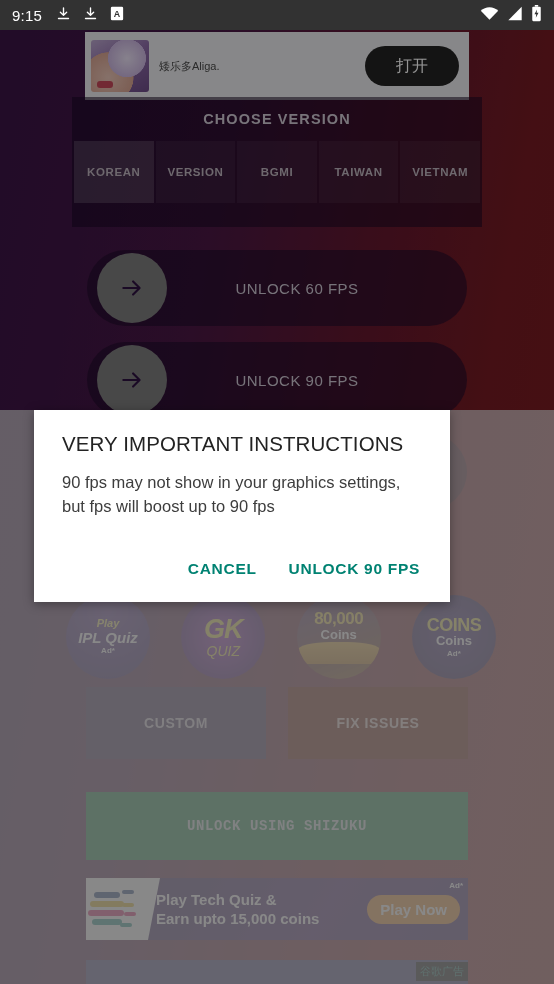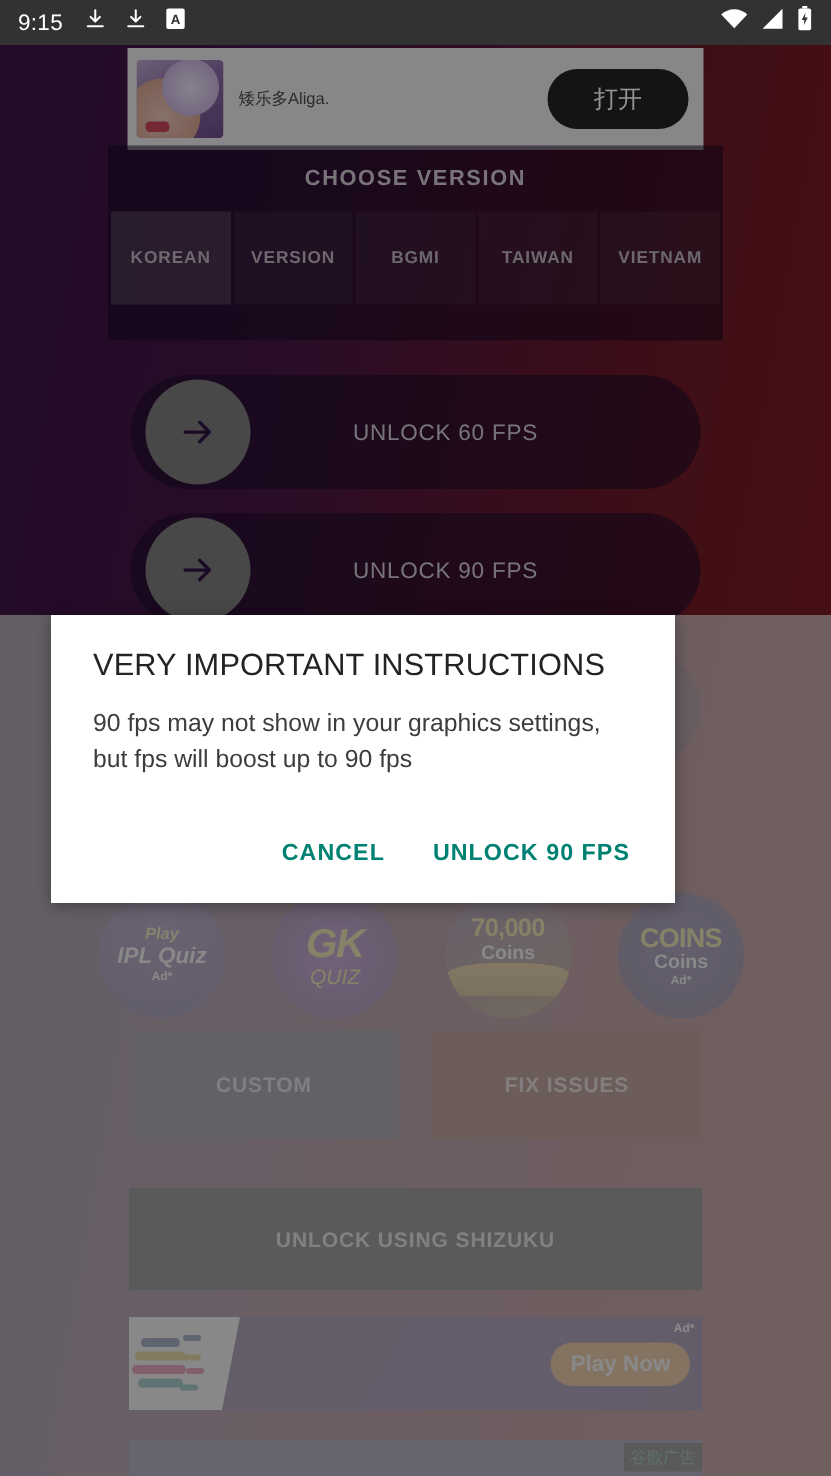--- a/index.html
+++ b/index.html
@@ -256,28 +256,29 @@
     font-weight: 700;
     letter-spacing: .6px;
   }
   .sq-custom { background: #3a2150; }
   .sq-fix    { background: #651405; color: #e0c9c4; }
 
   .shizuku {
     position: absolute;
     top: 382px; left: 86px;
     width: 382px; height: 68px;
-    background: #000000;
+    background: #15803d;
     display: flex;
     align-items: center;
     justify-content: center;
     color: #cfd8dc;
     font-size: 14px;
     font-weight: 700;
     letter-spacing: .6px;
+    font-family: Liberation Mono, monospace;
   }
 
   .bottom-ad {
     position: absolute;
     top: 468px; left: 86px;
     width: 382px; height: 62px;
     background: #ffffff;
     display: flex;
     align-items: center;
     overflow: hidden;
@@ -443,21 +444,21 @@
       <div class="cad cad1">
         <span class="cad-t1">Play</span>
         <span class="cad-t2">IPL Quiz</span>
         <span class="cad-ad">Ad*</span>
       </div>
       <div class="cad cad2">
         <span class="cad-gk">GK</span>
         <span class="cad-gk2">QUIZ</span>
       </div>
       <div class="cad cad3">
-        <span class="cad-num">70,000</span>
+        <span class="cad-num">80,000</span>
         <span class="cad-coins">Coins</span>
         <span class="cad-coinstack"></span>
       </div>
       <div class="cad cad4">
         <span class="cad-coinsbig">COINS</span>
         <span class="cad-daily">Coins</span>
         <span class="cad-ad">Ad*</span>
       </div>
     </div>
 
@@ -473,20 +474,24 @@
         <i style="left:8px;  top:14px; width:26px; background:#1c3f7a;"></i>
         <i style="left:4px;  top:23px; width:34px; background:#e0b820;"></i>
         <i style="left:2px;  top:32px; width:36px; background:#d9206a;"></i>
         <i style="left:6px;  top:41px; width:30px; background:#1f8f86;"></i>
         <i style="left:36px; top:12px; width:12px; height:4px; background:#1c3f7a;"></i>
         <i style="left:36px; top:25px; width:12px; height:4px; background:#e0b820;"></i>
         <i style="left:38px; top:34px; width:12px; height:4px; background:#d9206a;"></i>
         <i style="left:34px; top:45px; width:12px; height:4px; background:#1f8f86;"></i>
       </div>
       <div class="ba-body">
+        <div class="ba-text">
+          <div>Play Tech Quiz &amp;</div>
+          <div>Earn upto 15,000 coins</div>
+        </div>
         <div class="ba-play">Play Now</div>
         <div class="ba-adlabel">Ad*</div>
       </div>
     </div>
 
     <div class="bottom-panel"></div>
     <div class="gg-label">谷歌广告</div>
   </div>
 
   <div class="scrim-top"></div>

